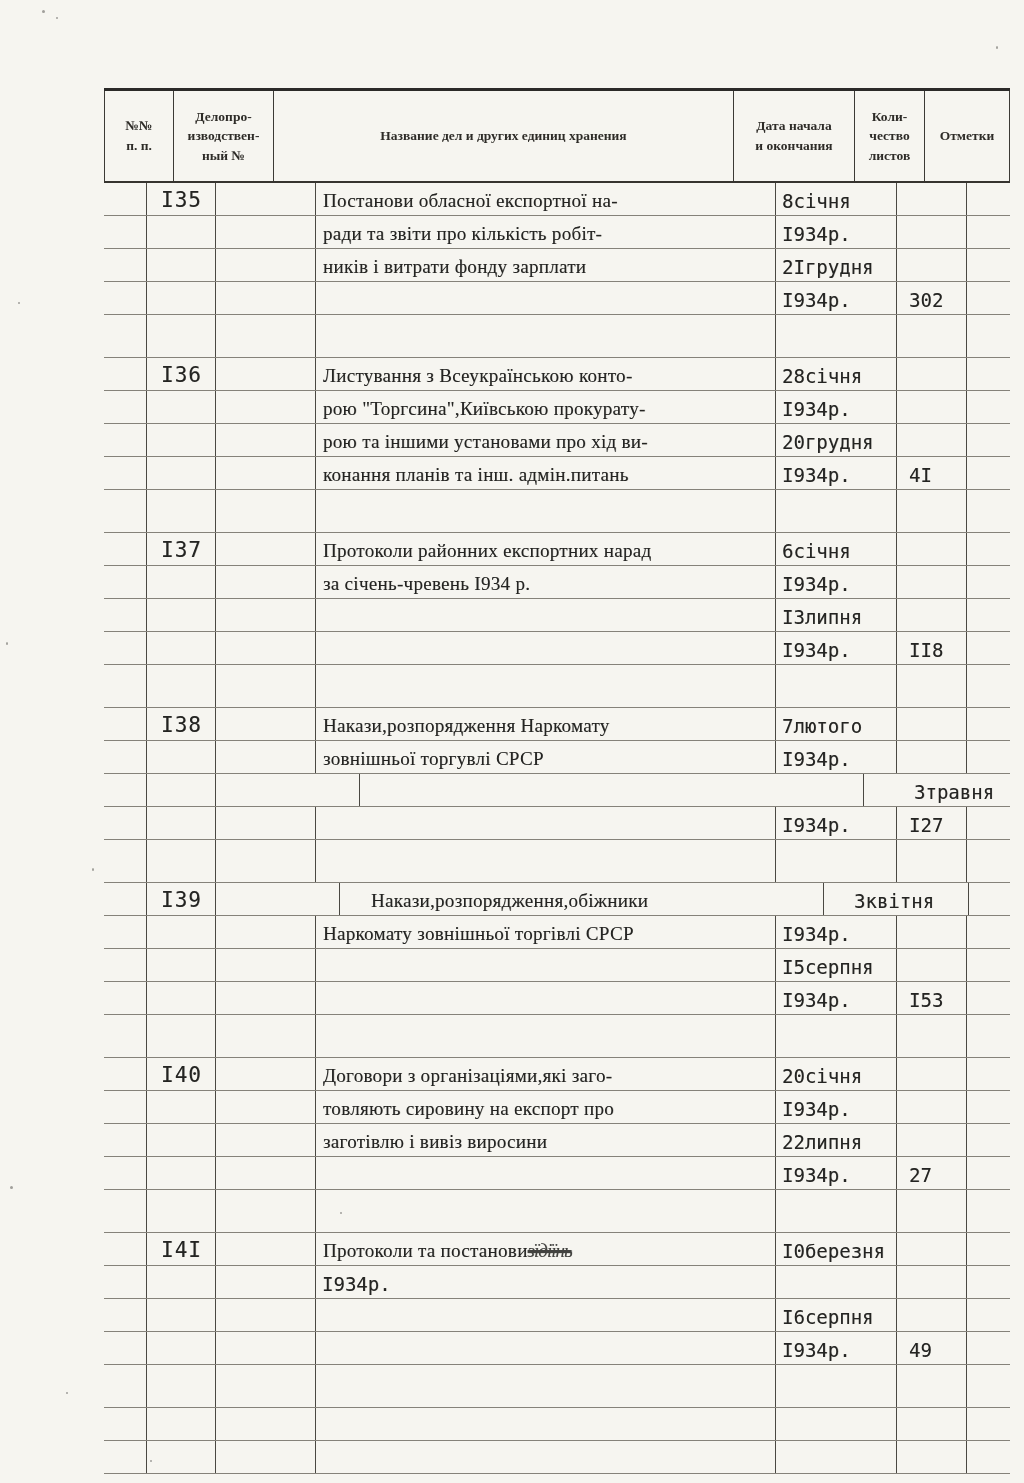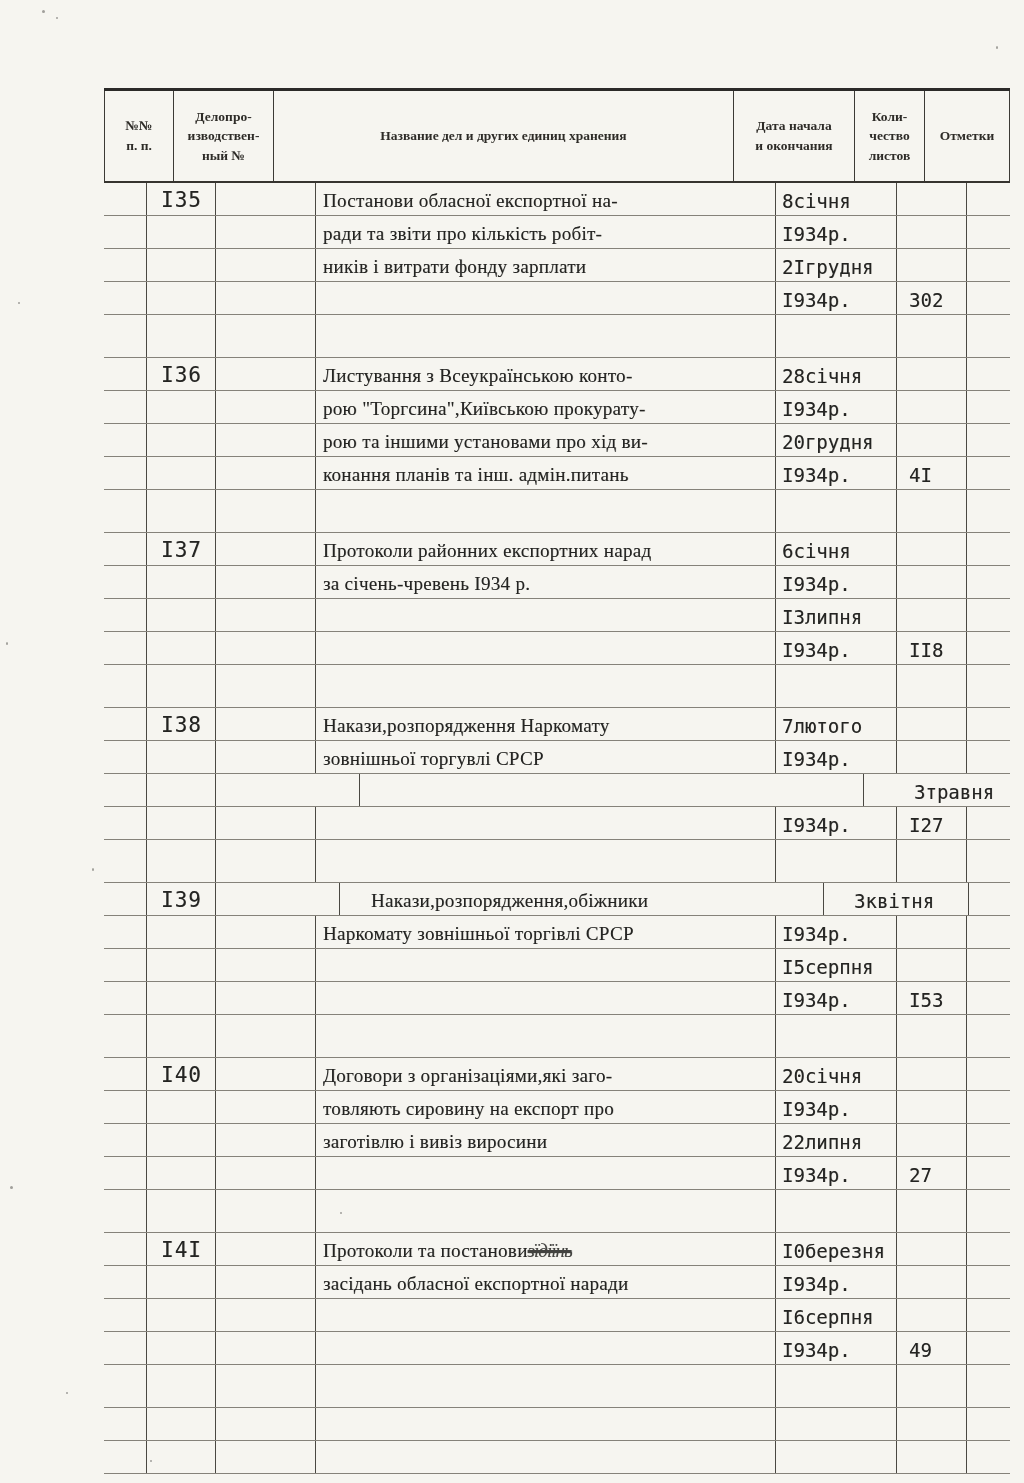--- a/index.html
+++ b/index.html
@@ -466,23 +466,20 @@
           </div>
           <div class="cell c-date">
             <span class="txt">I0березня</span>
           </div>
           <div class="cell c-sheets"></div>
           <div class="cell c-marks"></div>
         </div>
         <div class="row" style="height: 33px;">
           <div class="cell c-num"></div>
           <div class="cell c-proc"></div>
-          <div class="cell c-title">
-            <span class="txt">засідань обласної експортної наради</span>
-          </div>
           <div class="cell c-date">
             <span class="txt">I934р.</span>
           </div>
           <div class="cell c-sheets"></div>
           <div class="cell c-marks"></div>
         </div>
         <div class="row" style="height: 33px;">
           <div class="cell c-num"></div>
           <div class="cell c-proc"></div>
           <div class="cell c-title"></div>

